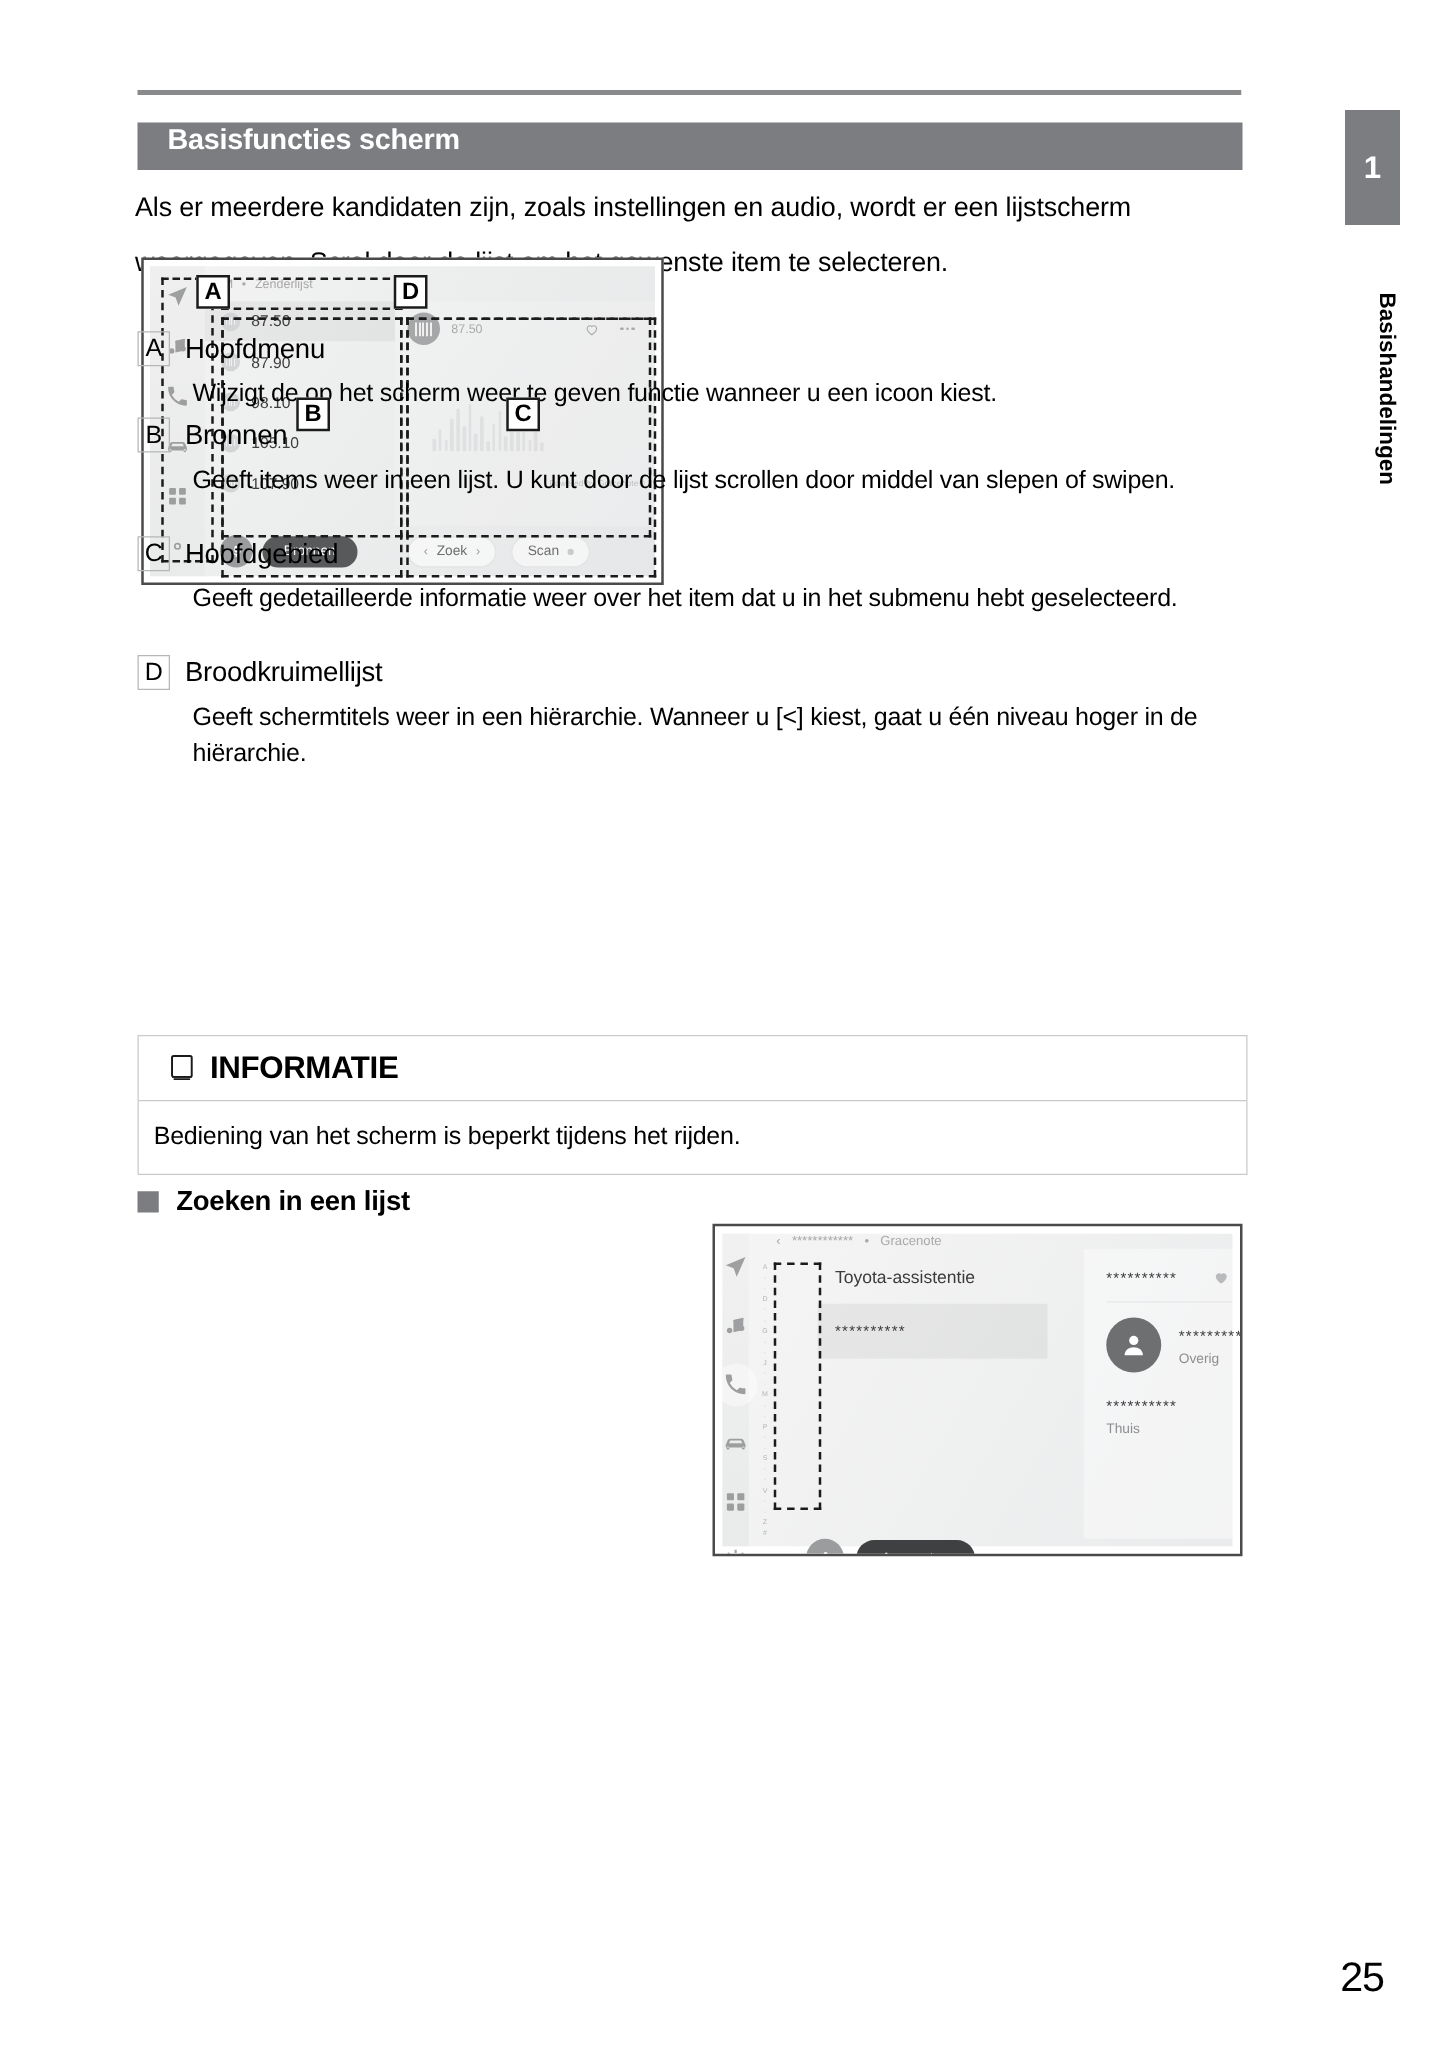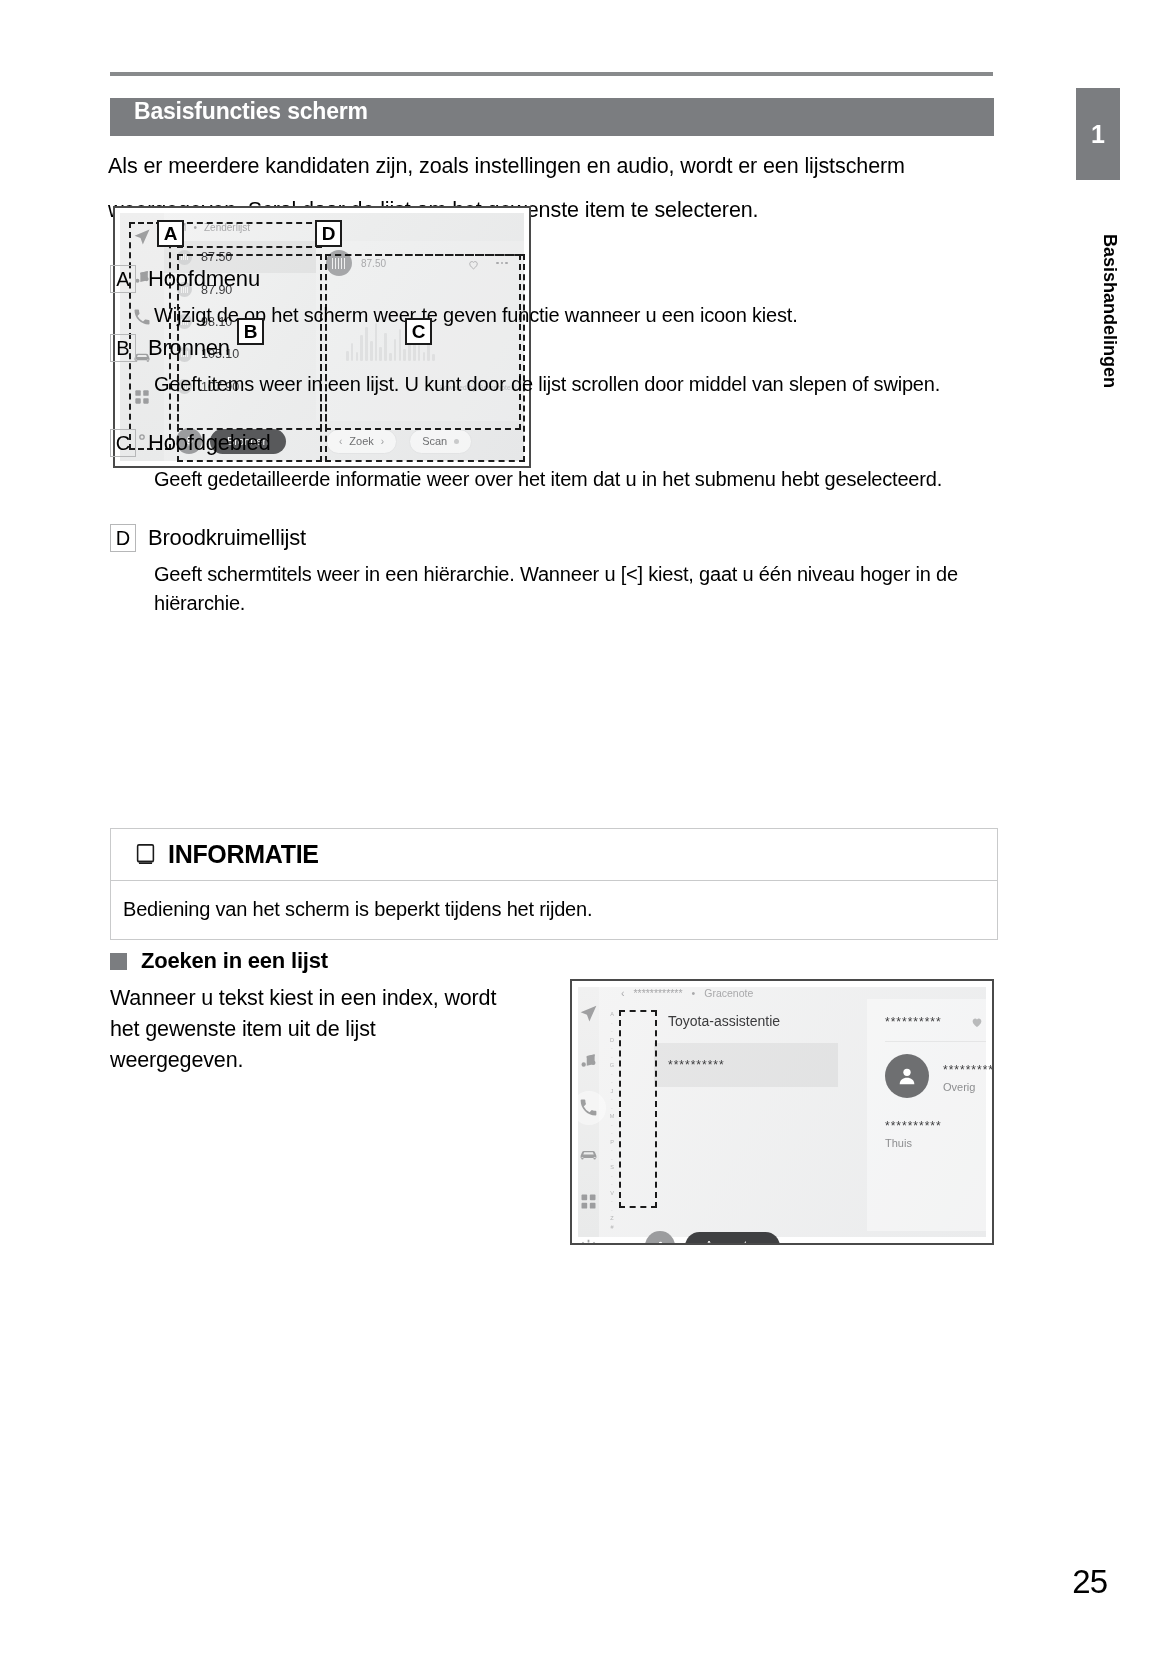--- a/index.html
+++ b/index.html
@@ -497,21 +497,20 @@
       </span>
       <span class="info-title">INFORMATIE</span>
     </div>
     <div class="info-body">Bediening van het scherm is beperkt tijdens het rijden.</div>
   </div>
 
   <div class="subhead" style="top:948px;">
     <span class="sq"></span>
     <span>Zoeken in een lijst</span>
   </div>
-  <div class="sub-para" style="top:983px;">Wanneer u tekst kiest in een index, wordt het gewenste item uit de lijst weergegeven.</div>
 
   <div class="fig2">
     <div class="hu2">
 
       <div class="hu2-rail">
         <span class="rail-ic"><svg viewBox="0 0 24 24">
               <path d="M21 3L3 10.5l7.2 2.8L13 21z" fill="#6e6f71"></path>
             </svg></span>
         <span class="rail-ic"><svg viewBox="0 0 24 24">
               <path d="M10 18V7l9-2v11" fill="#6e6f71"></path>

